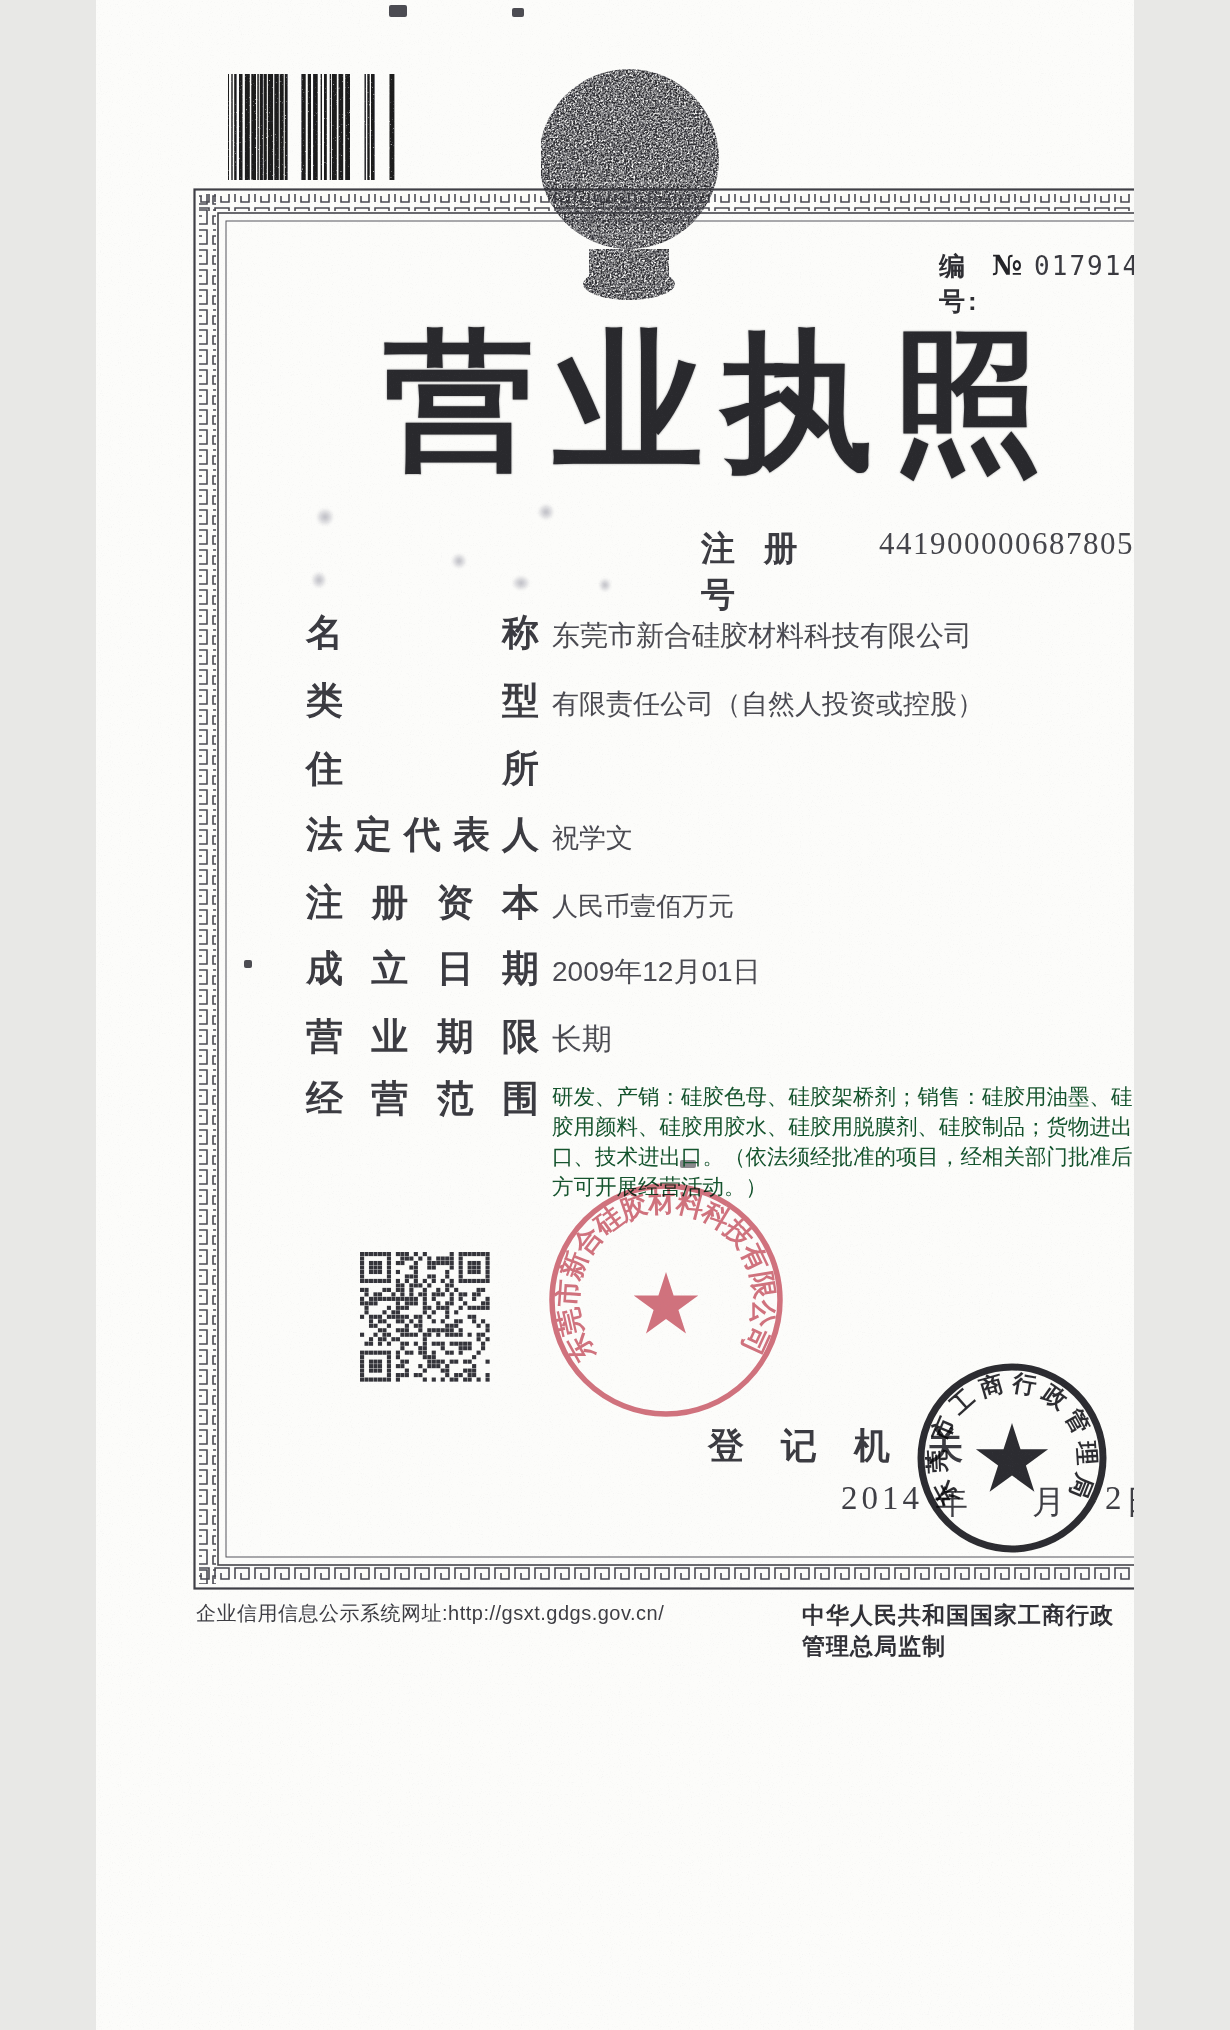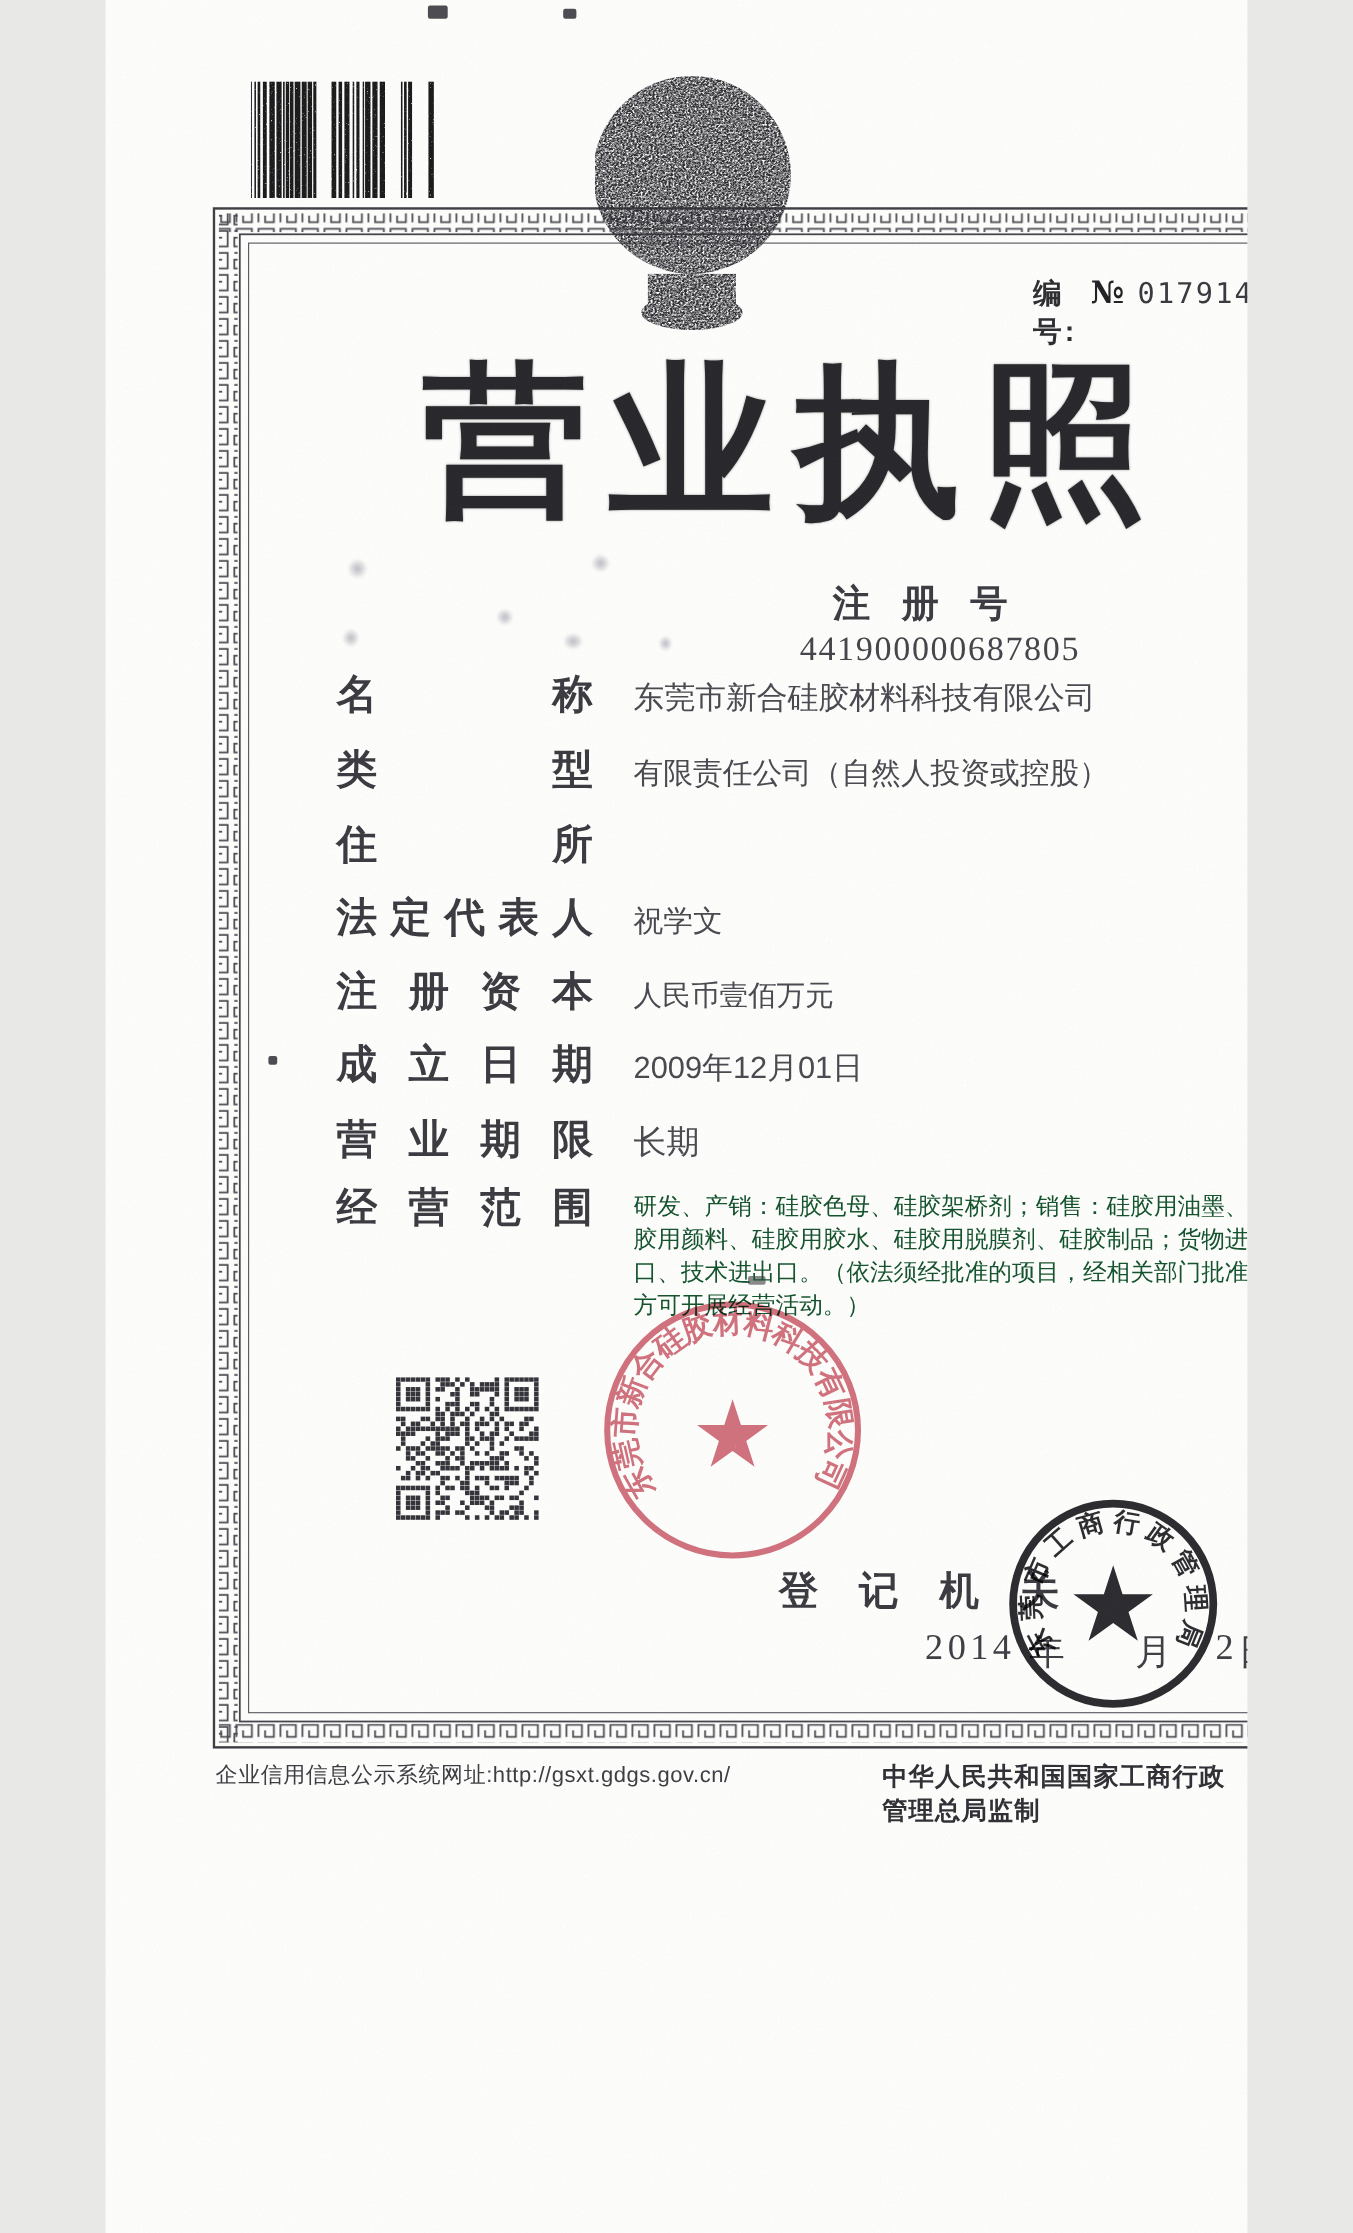--- a/index.html
+++ b/index.html
@@ -15,29 +15,29 @@
   #serial .lbl{font-size:26px;font-weight:700;color:#2e2e33;letter-spacing:3px;}
   #serial .nomark{font-family:"DejaVu Serif",serif;font-size:28px;font-weight:700;color:#232327;}
   #serial .num{font-family:"DejaVu Sans Mono",monospace;font-size:26px;color:#3a3a40;letter-spacing:2px;}
 
   
   #title{left:288px;top:326px;width:658px;display:flex;justify-content:space-between;
          font-size:150px;font-weight:900;color:#29292d;line-height:1;z-index:10;
          text-shadow:0 0 2px rgba(35,35,40,.55);}
 
   
-  #regno{left:605px;top:526px;display:flex;align-items:center;z-index:10;flex-direction:column;}
+  #regno{left:605px;top:526px;display:flex;align-items:flex-start;z-index:10;}
   #regno .lbl{font-family:"Liberation Serif",serif;font-size:34px;font-weight:600;color:#3c3c42;letter-spacing:10px;}
   #regno .val{margin-left:26px;font-family:"Liberation Serif",serif;font-size:31px;color:#45454b;letter-spacing:1.5px;}
 
   
   .row{position:absolute;left:210px;display:flex;align-items:baseline;z-index:10;}
   .row .lbl{width:233px;display:flex;justify-content:space-between;
             font-family:"Liberation Serif",serif;font-size:37px;font-weight:600;color:#3b3b41;line-height:1.15;}
-  .row .val{margin-left:37px;font-size:27px;color:#4a4a51;white-space:nowrap;}
+  .row .val{margin-left:13px;font-size:27px;color:#4a4a51;white-space:nowrap;}
   .row.scope{align-items:flex-start;}
   .row.scope .val{white-space:normal;width:585px;font-size:21.5px;line-height:30px;margin-top:4px;color:#14532d;}
 
   
   #issuer{left:612px;top:1422px;font-family:"Liberation Serif",serif;font-size:36px;font-weight:600;
           color:#3b3b41;letter-spacing:14px;z-index:10;}
   #dateline{left:745px;top:1480px;display:flex;align-items:flex-start;z-index:10;
             font-family:"Liberation Serif",serif;font-size:33px;color:#3f3f45;}
   #dateline .y{letter-spacing:4px;}
   #dateline .u1{margin-left:12px;}

